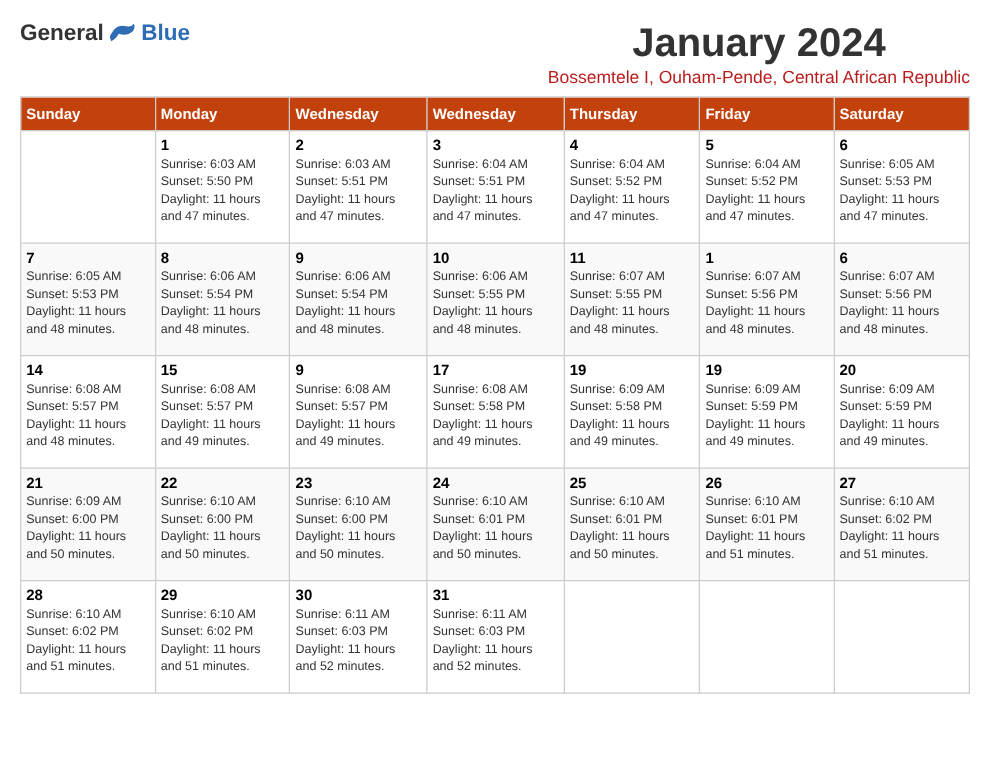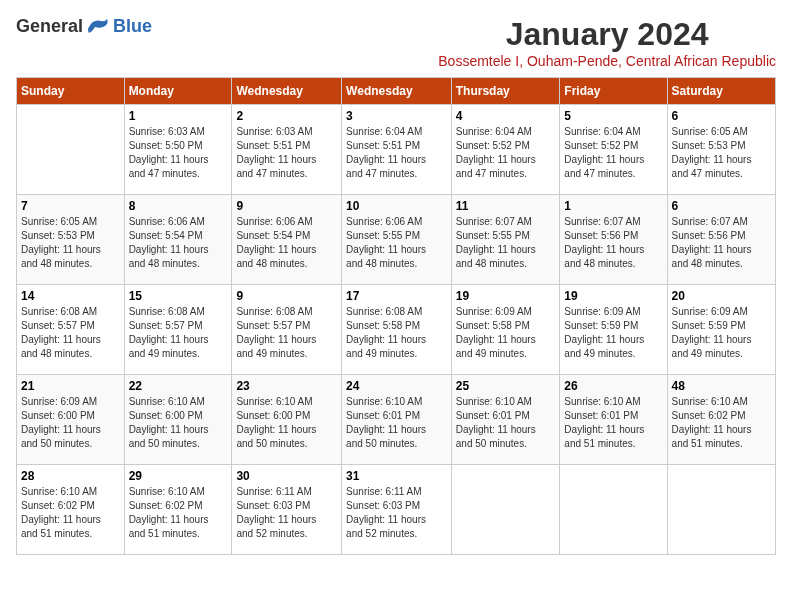--- a/index.html
+++ b/index.html
@@ -229,21 +229,21 @@
         </td>
         <td>
           <div class="day-num">25</div>
           <div class="day-info">Sunrise: 6:10 AM<br>Sunset: 6:01 PM<br>Daylight: 11 hours<br>and 50 minutes.</div>
         </td>
         <td>
           <div class="day-num">26</div>
           <div class="day-info">Sunrise: 6:10 AM<br>Sunset: 6:01 PM<br>Daylight: 11 hours<br>and 51 minutes.</div>
         </td>
         <td>
-          <div class="day-num">48</div>
+          <div class="day-num">27</div>
           <div class="day-info">Sunrise: 6:10 AM<br>Sunset: 6:02 PM<br>Daylight: 11 hours<br>and 51 minutes.</div>
         </td>
       </tr>
       <tr class="row-odd">
         <td>
           <div class="day-num">28</div>
           <div class="day-info">Sunrise: 6:10 AM<br>Sunset: 6:02 PM<br>Daylight: 11 hours<br>and 51 minutes.</div>
         </td>
         <td>
           <div class="day-num">29</div>

